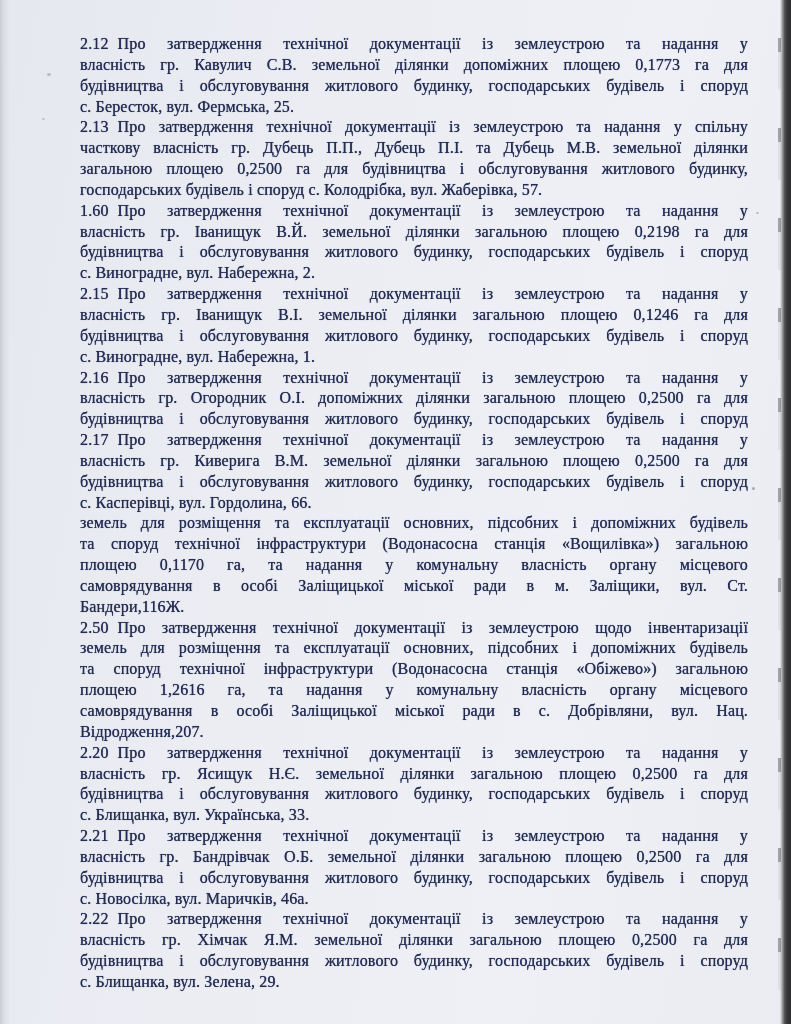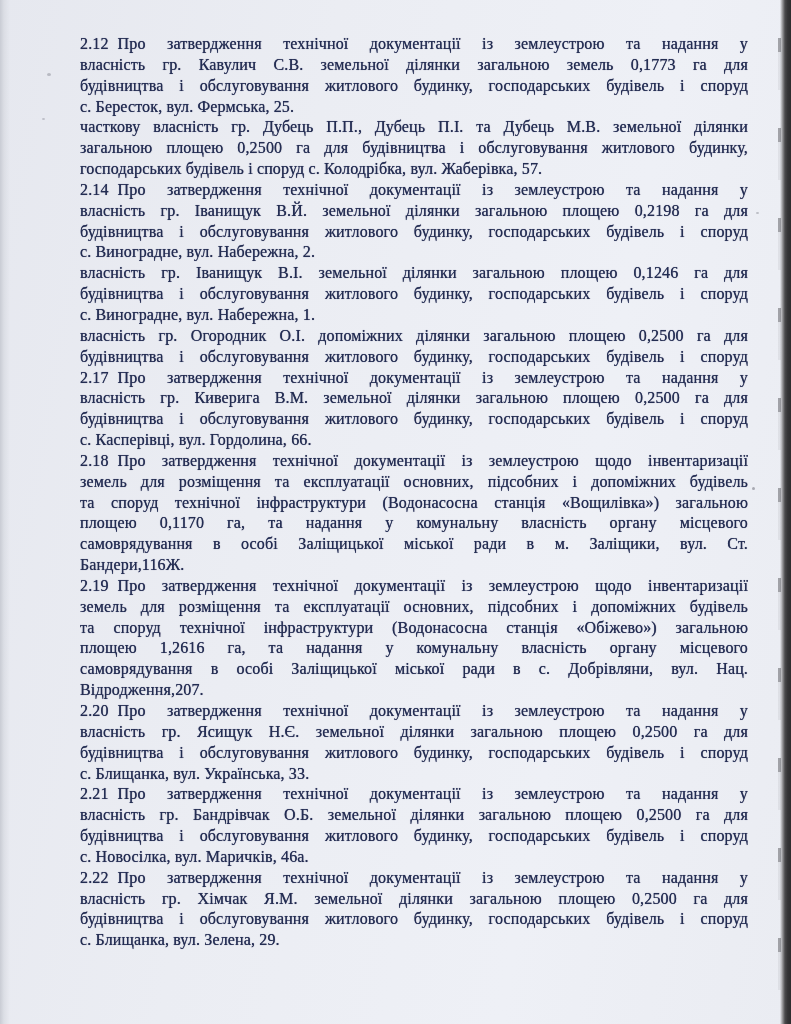--- a/index.html
+++ b/index.html
@@ -40,60 +40,62 @@
   .line.last{text-align-last:left;font-family:Liberation Serif, serif;}
   .num{margin-right:9px;}
 </style>
 </head>
 <body>
 
 <div class="page">
   <div class="text-block">
       <div class="para">
         <div class="line"><span class="num">2.12</span>Про затвердження технічної документації із землеустрою та надання у</div>
-        <div class="line">власність гр. Кавулич С.В. земельної ділянки загальною земель 0,1773 га для</div>
+        <div class="line">власність гр. Кавулич С.В. земельної ділянки допоміжних площею 0,1773 га для</div>
         <div class="line">будівництва і обслуговування житлового будинку, господарських будівель і споруд</div>
         <div class="line last">с. Бересток, вул. Фермська, 25.</div>
       </div>
       <div class="para">
+        <div class="line"><span class="num">2.13</span>Про затвердження технічної документації із землеустрою та надання у спільну</div>
         <div class="line">часткову власність гр. Дубець П.П., Дубець П.І. та Дубець М.В. земельної ділянки</div>
         <div class="line">загальною площею 0,2500 га для будівництва і обслуговування житлового будинку,</div>
         <div class="line last">господарських будівель і споруд с. Колодрібка, вул. Жаберівка, 57.</div>
       </div>
       <div class="para">
-        <div class="line"><span class="num">2.14</span>Про затвердження технічної документації із землеустрою та надання у</div>
+        <div class="line"><span class="num">1.60</span>Про затвердження технічної документації із землеустрою та надання у</div>
         <div class="line">власність гр. Іванищук В.Й. земельної ділянки загальною площею 0,2198 га для</div>
         <div class="line">будівництва і обслуговування житлового будинку, господарських будівель і споруд</div>
         <div class="line last">с. Виноградне, вул. Набережна, 2.</div>
       </div>
       <div class="para">
+        <div class="line"><span class="num">2.15</span>Про затвердження технічної документації із землеустрою та надання у</div>
         <div class="line">власність гр. Іванищук В.І. земельної ділянки загальною площею 0,1246 га для</div>
         <div class="line">будівництва і обслуговування житлового будинку, господарських будівель і споруд</div>
         <div class="line last">с. Виноградне, вул. Набережна, 1.</div>
       </div>
       <div class="para">
+        <div class="line"><span class="num">2.16</span>Про затвердження технічної документації із землеустрою та надання у</div>
         <div class="line">власність гр. Огородник О.І. допоміжних ділянки загальною площею 0,2500 га для</div>
         <div class="line">будівництва і обслуговування житлового будинку, господарських будівель і споруд</div>
       </div>
       <div class="para">
         <div class="line"><span class="num">2.17</span>Про затвердження технічної документації із землеустрою та надання у</div>
         <div class="line">власність гр. Киверига В.М. земельної ділянки загальною площею 0,2500 га для</div>
         <div class="line">будівництва і обслуговування житлового будинку, господарських будівель і споруд</div>
         <div class="line last">с. Касперівці, вул. Гордолина, 66.</div>
       </div>
       <div class="para">
-        <div class="line"><span class="num">2.18</span>Про затвердження технічної документації із землеустрою щодо інвентаризації</div>
         <div class="line">земель для розміщення та експлуатації основних, підсобних і допоміжних будівель</div>
         <div class="line">та споруд технічної інфраструктури (Водонасосна станція «Вощилівка») загальною</div>
         <div class="line">площею 0,1170 га, та надання у комунальну власність органу місцевого</div>
         <div class="line">самоврядування в особі Заліщицької міської ради в м. Заліщики, вул. Ст.</div>
         <div class="line last">Бандери,116Ж.</div>
       </div>
       <div class="para">
-        <div class="line"><span class="num">2.19</span>Про затвердження технічної документації із землеустрою щодо інвентаризації</div>
+        <div class="line"><span class="num">2.50</span>Про затвердження технічної документації із землеустрою щодо інвентаризації</div>
         <div class="line">земель для розміщення та експлуатації основних, підсобних і допоміжних будівель</div>
         <div class="line">та споруд технічної інфраструктури (Водонасосна станція «Обіжево») загальною</div>
         <div class="line">площею 1,2616 га, та надання у комунальну власність органу місцевого</div>
         <div class="line">самоврядування в особі Заліщицької міської ради в с. Добрівляни, вул. Нац.</div>
         <div class="line last">Відродження,207.</div>
       </div>
       <div class="para">
         <div class="line"><span class="num">2.20</span>Про затвердження технічної документації із землеустрою та надання у</div>
         <div class="line">власність гр. Ясищук Н.Є. земельної ділянки загальною площею 0,2500 га для</div>
         <div class="line">будівництва і обслуговування житлового будинку, господарських будівель і споруд</div>

